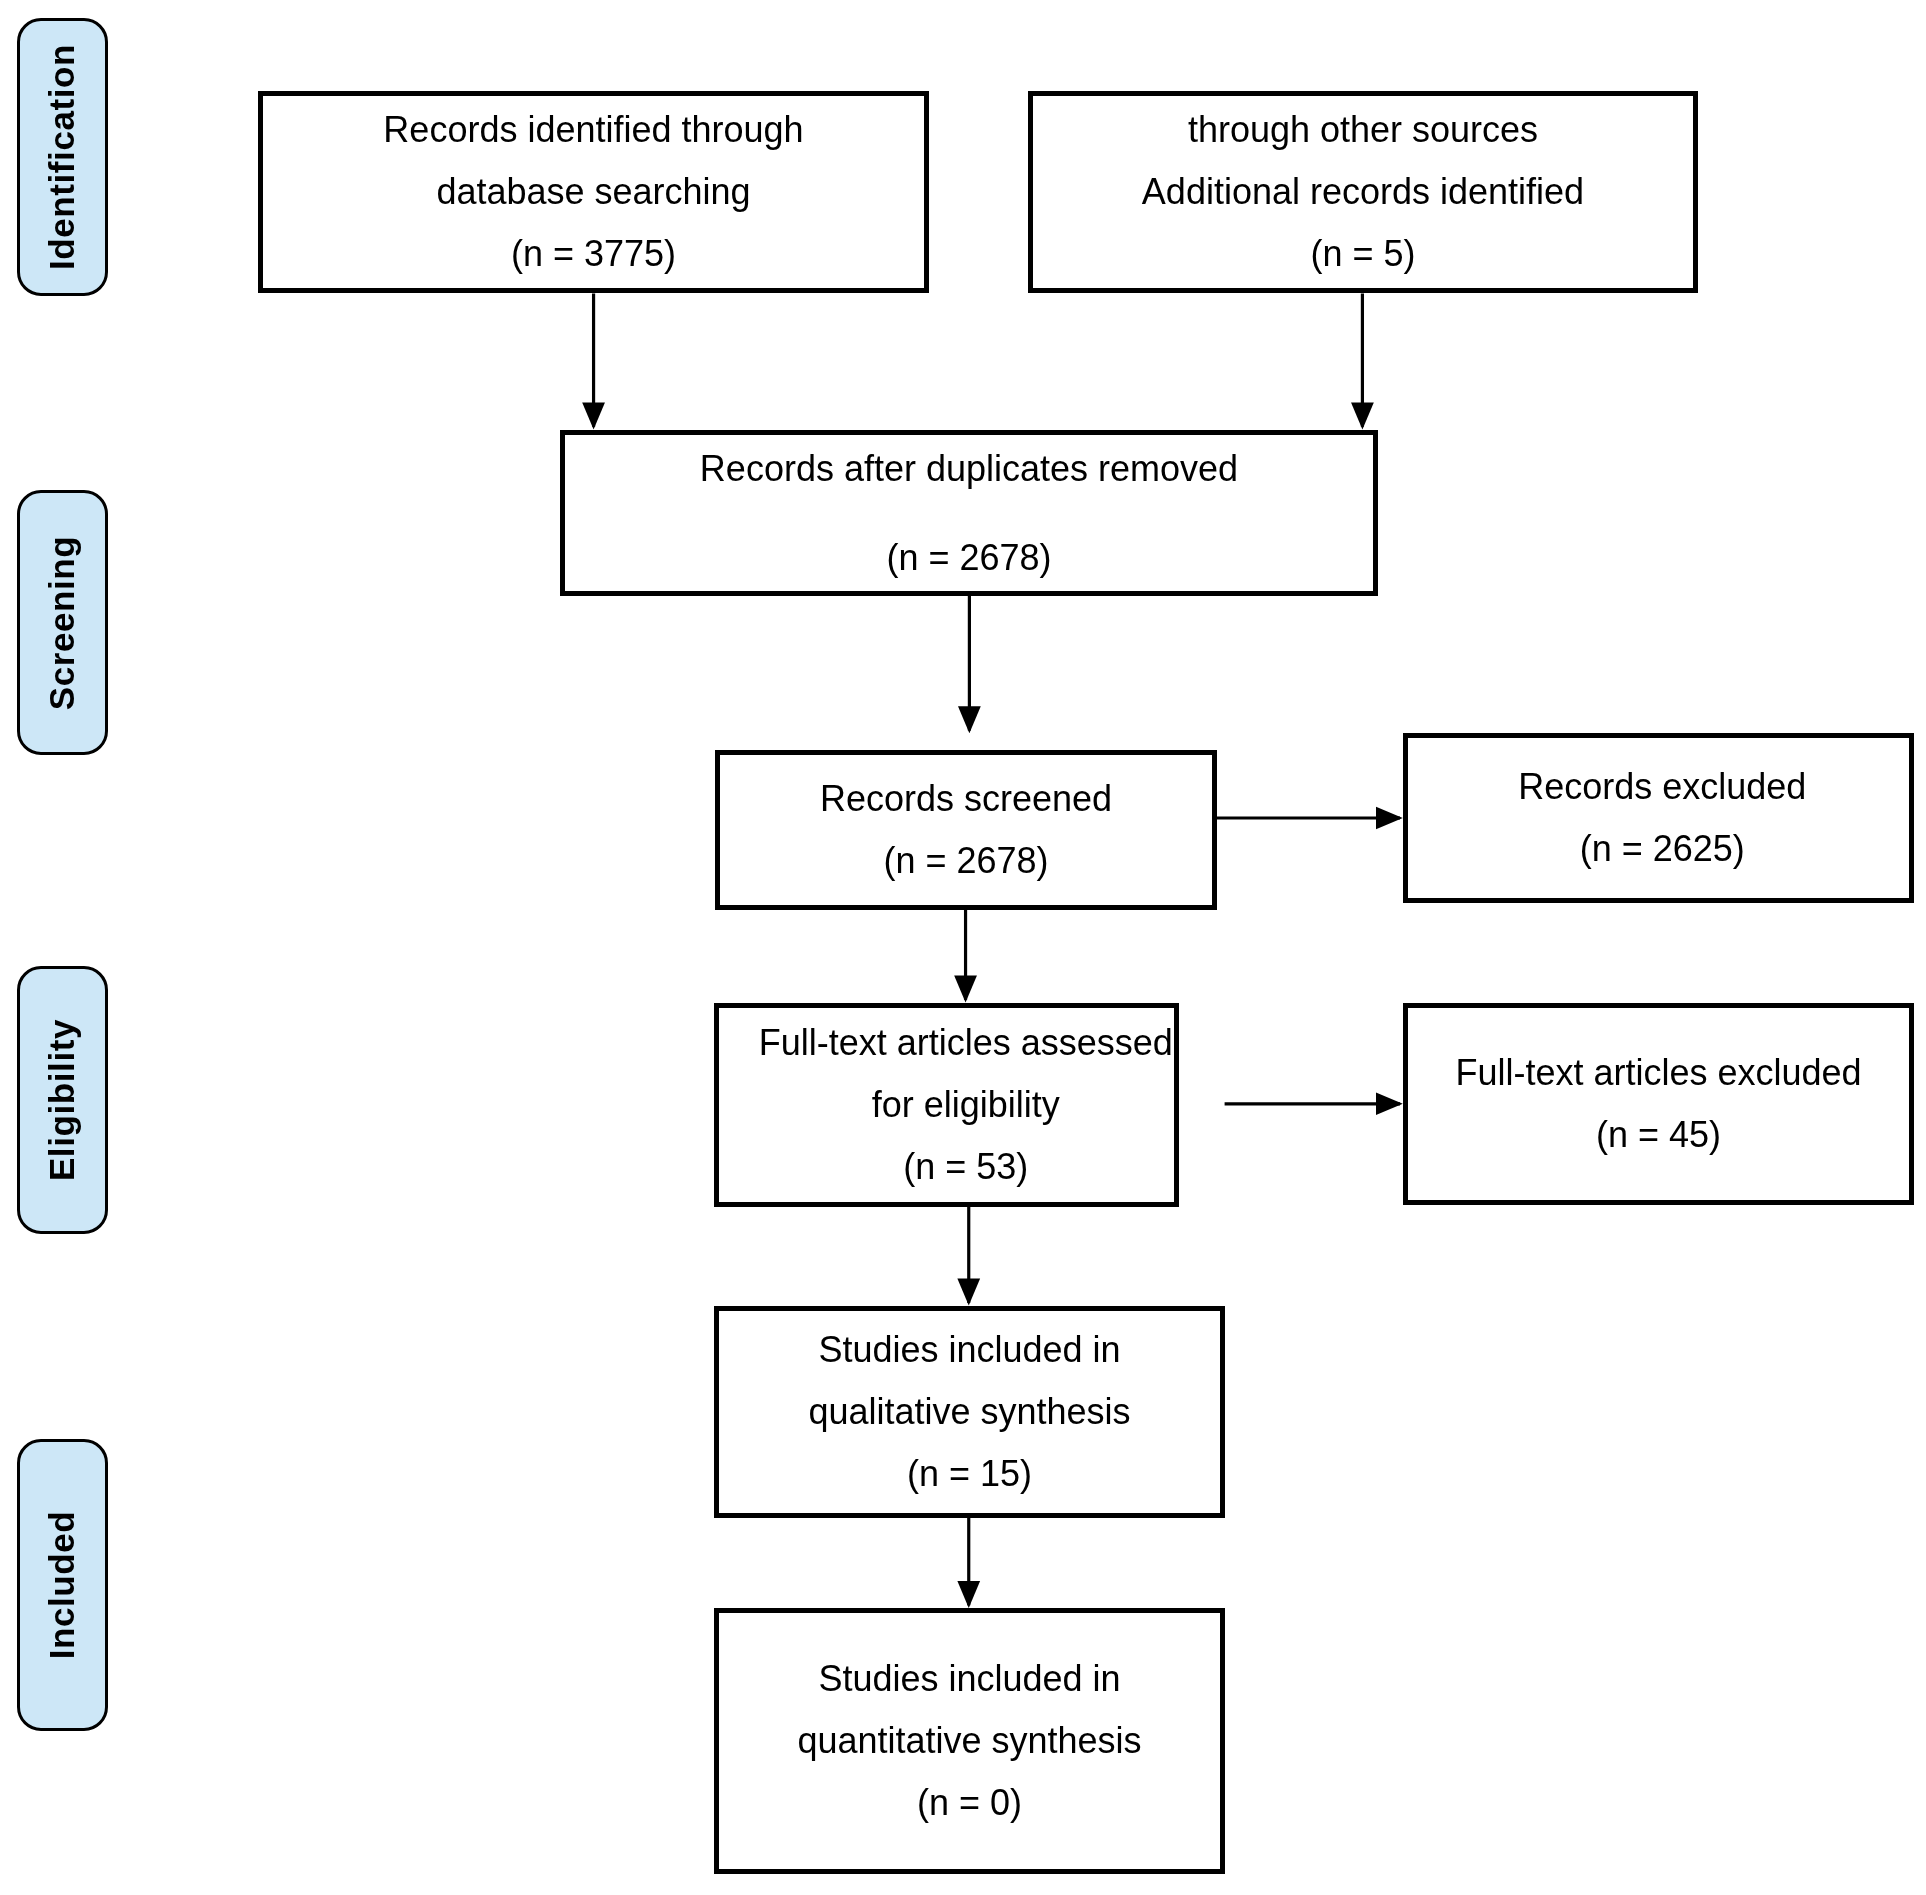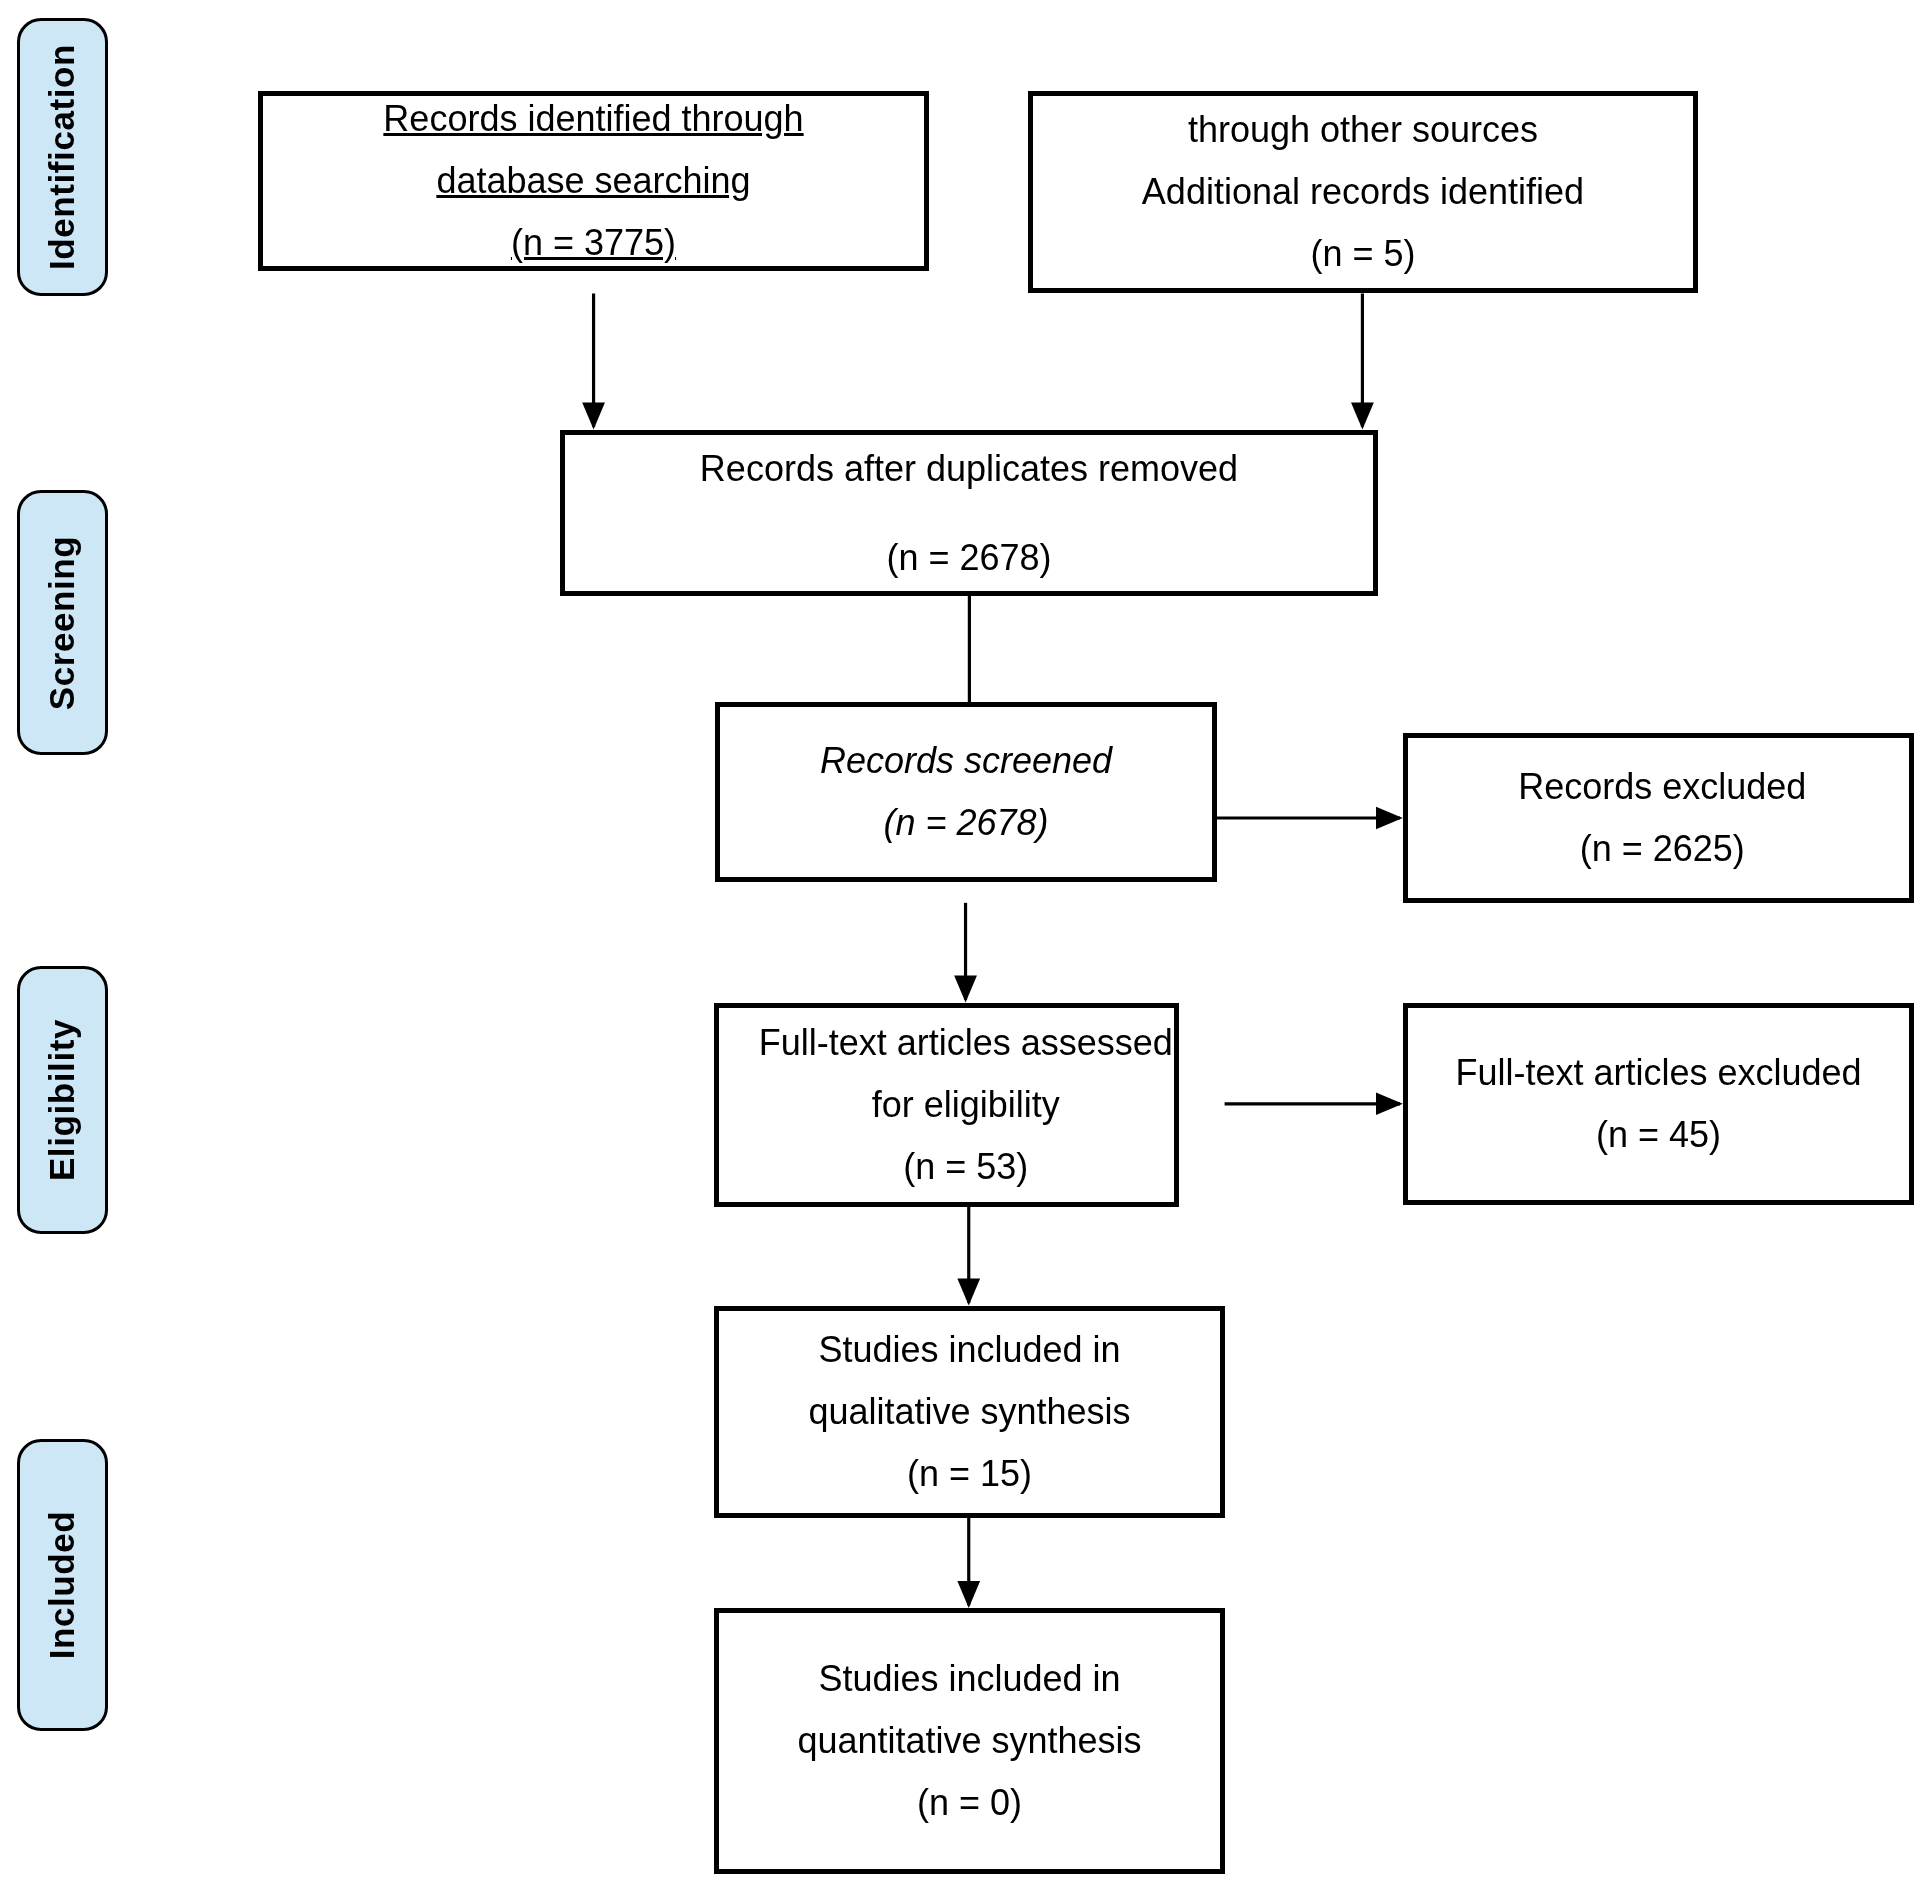--- a/index.html
+++ b/index.html
@@ -51,24 +51,24 @@
     flex-direction: column;
     align-items: center;
     justify-content: center;
     text-align: center;
     font-size: 36px;
     line-height: 1.72;
     padding: 2.6px 6.4px;
   }
   .fbox .tl { white-space: nowrap; }
 
-  #box-db       { left: 258px;  top: 91px;  width: 671px; height: 180px; text-decoration: underline; }
+  #box-db       { left: 258px;  top: 91px;  width: 671px; height: 202px; }
   #box-other    { left: 1028px; top: 91px;  width: 670px; height: 202px; }
   #box-dup      { left: 560px;  top: 430px;  width: 818px; height: 166px; justify-content: space-between; }
-  #box-screened { left: 715px; top: 702px; width: 502px;  height: 180px; font-style: italic; }
+  #box-screened { left: 715px; top: 750px; width: 502px;  height: 160px; }
   #box-rexcl    { left: 1403px; top: 733px; width: 511px;  height: 170px; padding-left: 14px; }
   #box-ft       { left: 714px; top: 1003px; width: 465px;  height: 204px; padding-left: 45px; }
   #box-ftexcl   { left: 1403px; top: 1003px; width: 511px;  height: 202px; }
   #box-qual     { left: 714px; top: 1306px; width: 511px;  height: 212px; }
   #box-quant    { left: 714px; top: 1608px; width: 511px;  height: 266px; }
 
   
   #arrows {
     position: absolute;
     left: 0; top: 0;

